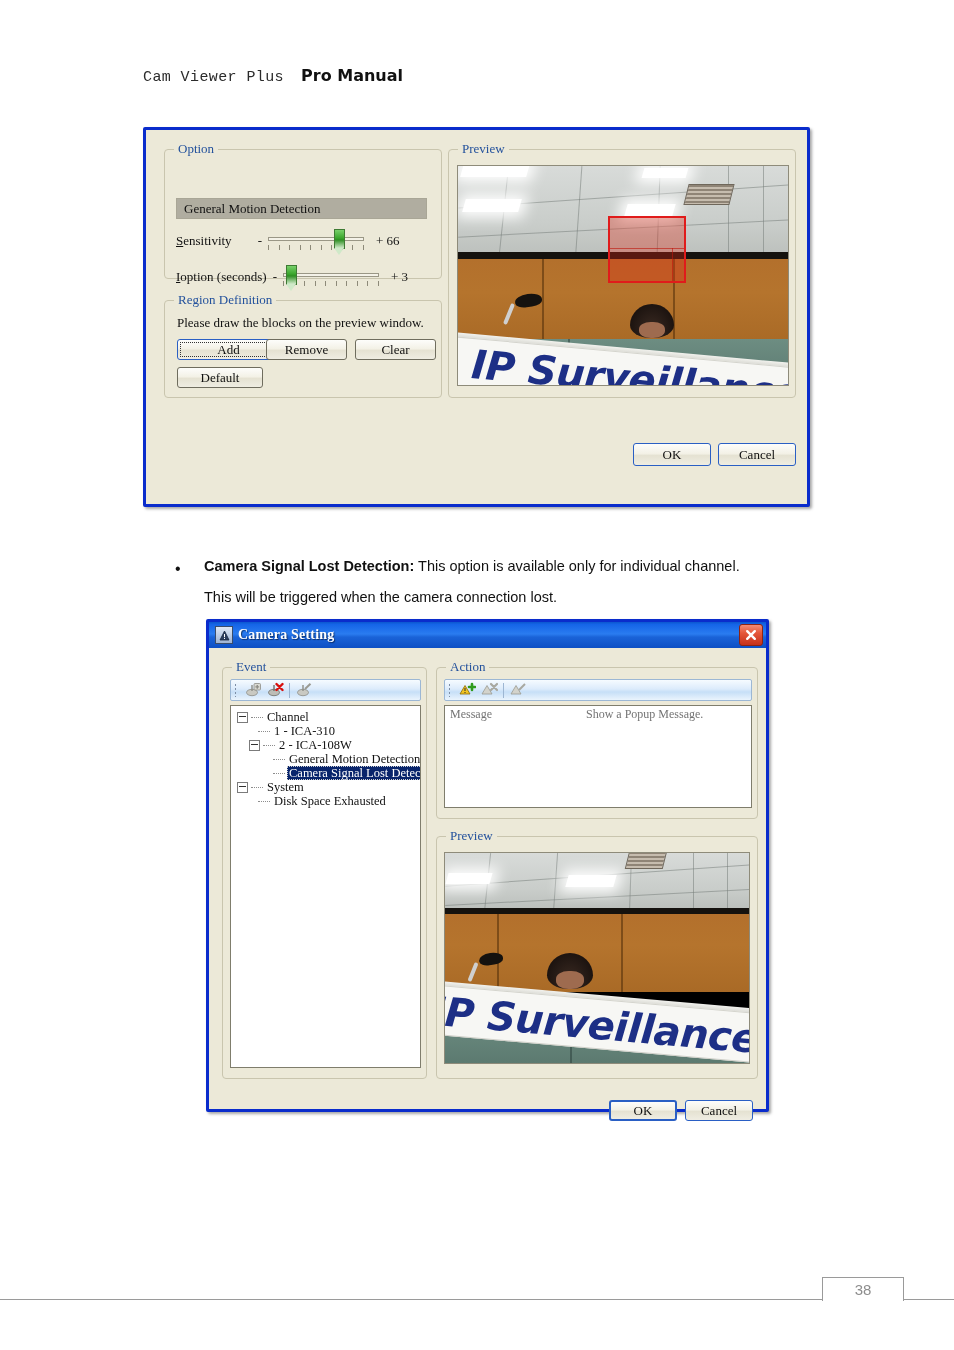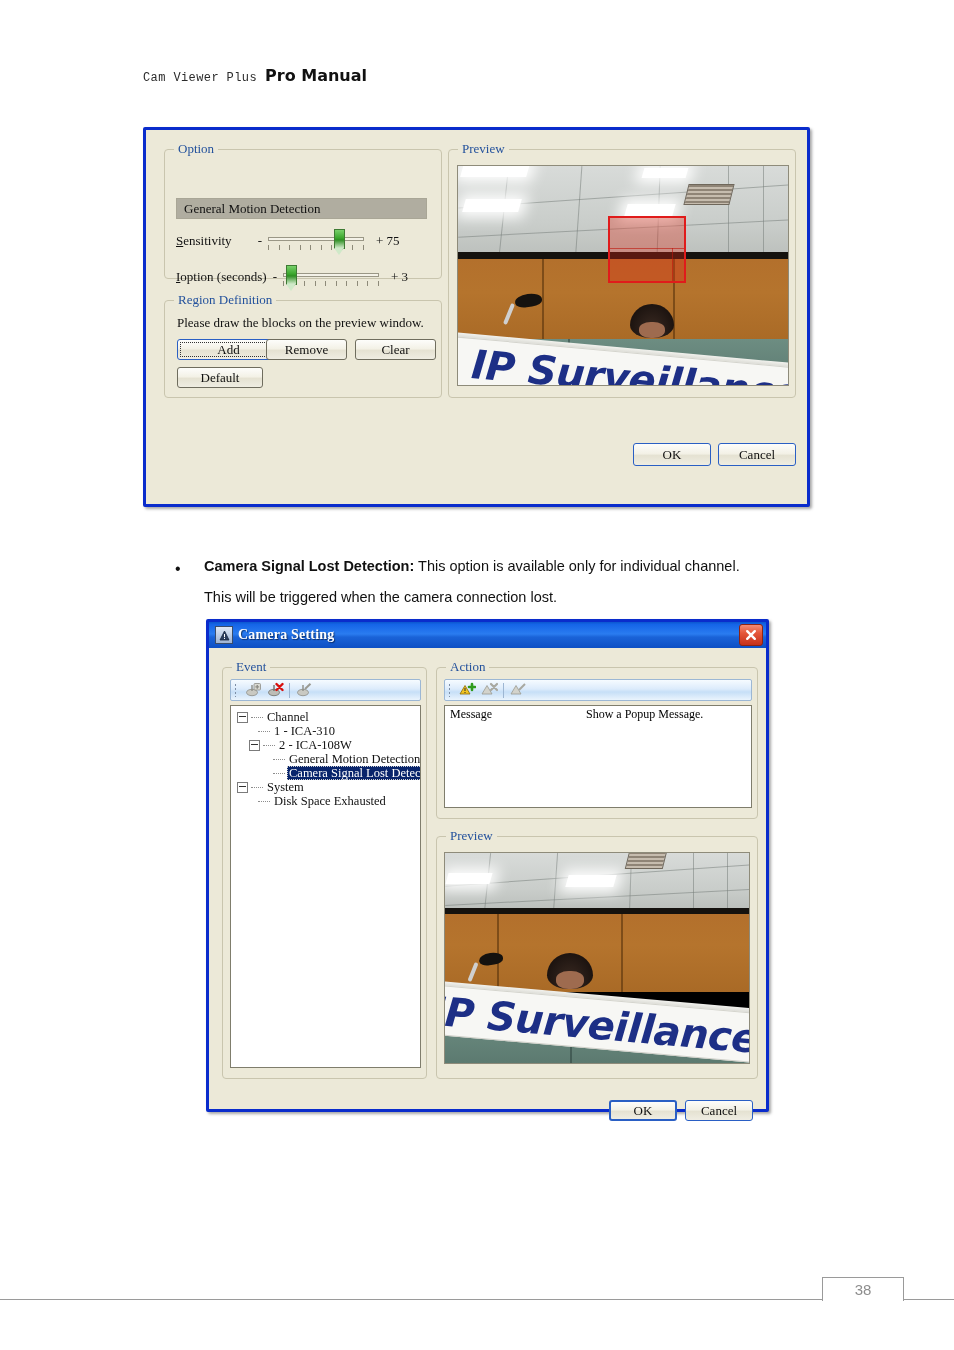--- a/index.html
+++ b/index.html
@@ -19,30 +19,30 @@
   .page-header {
     position: absolute;
     left: 143px;
     top: 66px;
     font-size: 15px;
     color: #1a1a1a;
     white-space: nowrap;
   }
   .page-header .mono {
     font-family: "Liberation Mono", monospace;
-    font-size: 12px;
+    font-size: 15px;
     letter-spacing: 0.4px;
     color: #2b2b2b;
   }
   .page-header .pro {
     font-family: "DejaVu Sans", sans-serif;
     font-size: 16px;
     font-weight: 600;
     color: #111;
-    margin-left: 8px;
+    margin-left: 17px;
   }
 
   
   .xp-dialog {
     position: absolute;
     background: #ece9d8;
     border: 3px solid #0a2ccc;
     border-radius: 2px;
     box-sizing: border-box;
     box-shadow: 2px 2px 3px rgba(0,0,0,0.35);
@@ -394,21 +394,21 @@
     border-right: 1px solid #c3c1b4;
     box-sizing: border-box;
     overflow: hidden;
     white-space: nowrap;
   }
   .lv-row {
     display: flex;
     height: 16px;
     font-family: "Liberation Serif", serif;
     font-size: 12px;
-    color: #000000;
+    color: #737373;
   }
   .lv-row div {
     padding-left: 5px;
     line-height: 16px;
     box-sizing: border-box;
     overflow: hidden;
     white-space: nowrap;
   }
 
   
@@ -466,21 +466,21 @@
               <i></i>
               <i></i>
               <i></i>
               <i></i>
               <i></i>
               <i></i>
           </div>
           <div class="thumb" style="left:66px;"></div>
         </div>
         <span class="plusval" style="margin-left:12px;">
-          <span>+</span> <span>75</span>
+          <span>+</span> <span>66</span>
         </span>
       </div>
 
       <div class="slider-row" style="left:11px; top:114px; width:255px;">
         <span class="slider-label">
           <u>I</u><span>option (seconds)</span>
         </span>
         <span class="minus" style="margin-left:6px;">-</span>
         <div class="track-wrap" style="width:96px; margin-left:6px;">
           <div class="track" style="width:96px;"></div>

